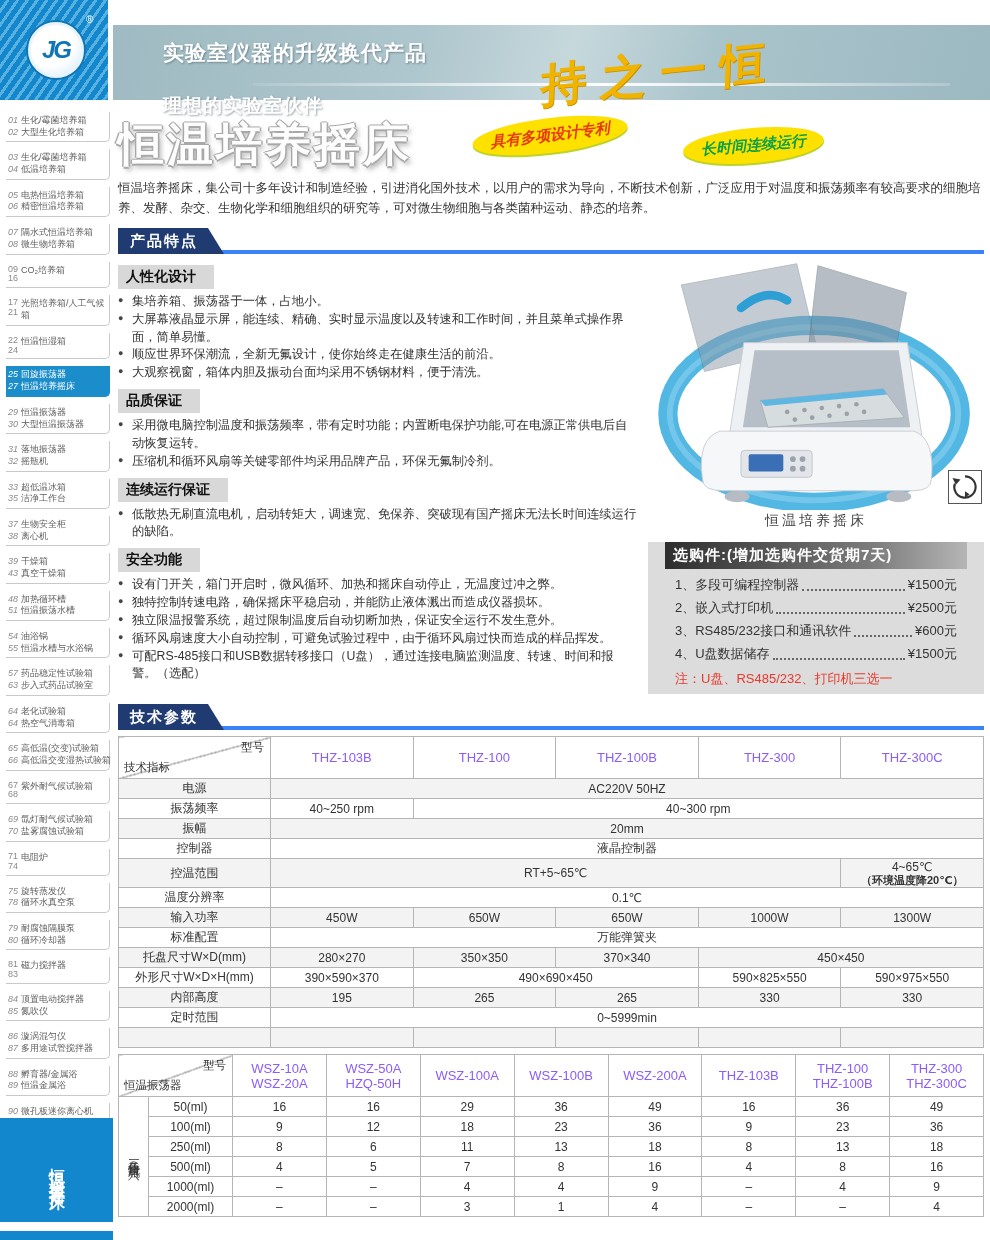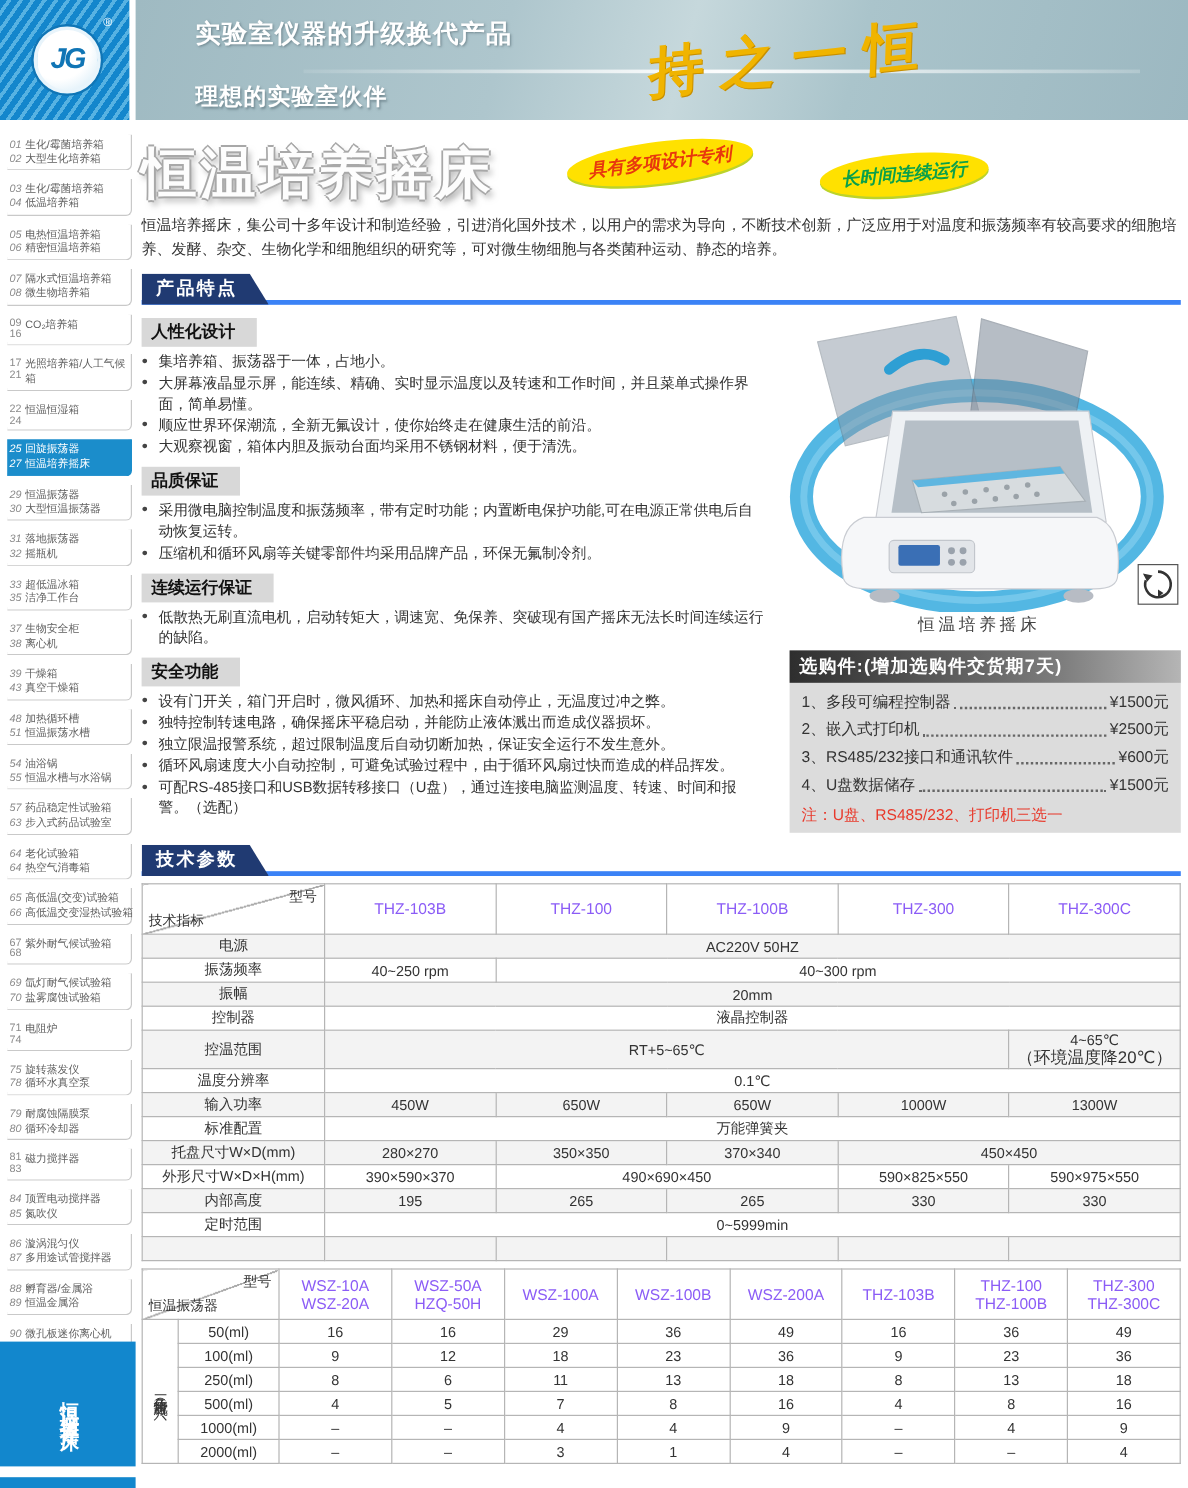--- a/index.html
+++ b/index.html
@@ -11,21 +11,21 @@
   .header{position:absolute;top:0;left:0;width:990px;height:100px;display:flex;}
   .logo-box{width:113px;height:100px;flex:0 0 113px;position:relative;
     background:repeating-linear-gradient(125deg,#1486cc 0 5px,#57b2e2 5px 8px);
     border-right:5px solid #fff;}
   .logo-circle{position:absolute;top:22px;left:28px;width:56px;height:56px;border-radius:50%;
     background:radial-gradient(circle at 35% 30%,#ffffff 0 55%,#cfe8f6 100%);
     border:3px solid #e8f4fb;box-shadow:0 0 0 2px #1075b5;display:flex;align-items:center;justify-content:center;}
   .logo-jg{font-style:italic;font-weight:bold;font-size:24px;color:#1075b5;letter-spacing:-2px;}
   .reg{position:absolute;top:14px;left:86px;color:#fff;font-size:10px;}
   .banner{flex:1;position:relative;
-    background:linear-gradient(105deg,#9fbac2 0%,#aec6cd 35%,#c6d8dc 52%,#aac4cb 68%,#9cb8c1 100%);}
+    background:linear-gradient(105deg,#9fbac2 0%,#aec6cd 35%,#c6d8dc 52%,#aac4cb 68%,#9cb8c1 100%);margin-top:25px;}
   .banner::before{content:'';position:absolute;left:140px;right:40px;top:58px;height:3px;
     background:linear-gradient(90deg,rgba(255,255,255,.1),rgba(255,255,255,.95),rgba(255,255,255,.2));}
   .slogans{position:absolute;left:50px;top:14px;color:#fff;font-weight:bold;}
   .slogan1{font-size:21px;letter-spacing:1px;text-shadow:1px 1px 2px rgba(60,80,90,.5);}
   .slogan2{font-size:19px;margin-top:26px;letter-spacing:1px;text-shadow:1px 1px 2px rgba(60,80,90,.5);}
   .calligraphy{position:absolute;right:210px;top:18px;font-size:46px;font-weight:bold;
     color:#f0b400;transform:rotate(-6deg) skewX(-8deg);letter-spacing:14px;
     font-family:"DejaVu Serif","Liberation Serif",serif;text-shadow:1px 1px 0 #c78f00;}
 
   
@@ -70,21 +70,21 @@
   .feat-list li{font-size:12.3px;color:#333;line-height:1.45;padding-left:14px;position:relative;}
   .feat-list li::before{content:'●';position:absolute;left:0;top:1px;font-size:9px;color:#444;}
 
   .right-col{flex:0 0 336px;width:336px;position:relative;}
   .fig{position:relative;width:336px;height:252px;}
   .fig svg{width:100%;height:100%;}
   .rot-icon{position:absolute;right:2px;bottom:6px;width:34px;height:34px;border:1px solid #555;
     background:#fff;display:flex;align-items:center;justify-content:center;}
   .fig-caption{text-align:center;font-size:14px;color:#444;letter-spacing:3px;margin-top:2px;}
 
-  .options-box{margin-top:12px;background:#dcdcdc;padding:0 0 6px;margin-left:10px;}
+  .options-box{margin-top:12px;background:#dcdcdc;padding:0 17px 6px;}
   .opt-header{background:linear-gradient(90deg,#2e2e2e,#7e7e7e 70%,#b5b5b5);color:#fff;
     font-weight:bold;font-size:15px;padding:4px 8px;letter-spacing:1px;}
   .opt-list{padding:7px 10px 0;}
   .opt-row{display:flex;align-items:flex-end;font-size:13px;color:#333;margin-bottom:5px;}
   .opt-name{white-space:nowrap;}
   .dots{flex:1;border-bottom:2px dotted #666;margin:0 3px;transform:translateY(-3px);}
   .opt-price{white-space:nowrap;}
   .opt-note{color:#e8392b;font-size:13px;padding:2px 10px 0;}
 
   
@@ -93,21 +93,21 @@
     padding:1px 2px;font-weight:normal;vertical-align:middle;}
   .spec td{height:20px;}
   .spec tr.alt{background:#f3f3f3;}
   .spec-model,.flask-model{font-size:13px;color:#8b5cf6;height:42px;}
   .corner{position:relative;height:42px;background:
     linear-gradient(to bottom right,transparent calc(50% - .7px),#aaa calc(50% - .7px),
       #aaa calc(50% + .7px),transparent calc(50% + .7px));}
   .corner .ct{position:absolute;top:3px;right:6px;font-size:11.5px;}
   .corner .cb{position:absolute;bottom:3px;left:5px;font-size:11.5px;}
   .rowlab{font-size:12px;}
-  .cell-sub{font-size:14px;line-height:1.1;}
+  .cell-sub{font-size:11px;line-height:1.1;font-weight:bold;}
   .flask td{height:20px;}
   .group-lab .vert{writing-mode:vertical-rl;margin:0 auto;font-size:12px;letter-spacing:2px;color:#333;}
   .size-lab{font-size:12px;}
 </style>
 </head>
 <body>
 
 <div class="page">
 
   <header class="header">

